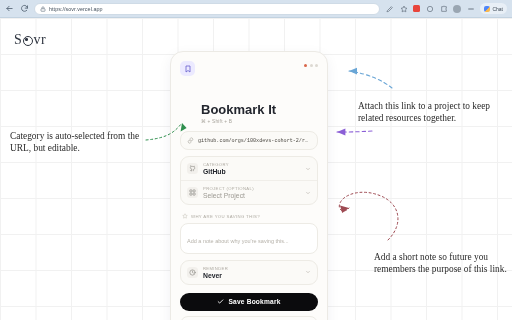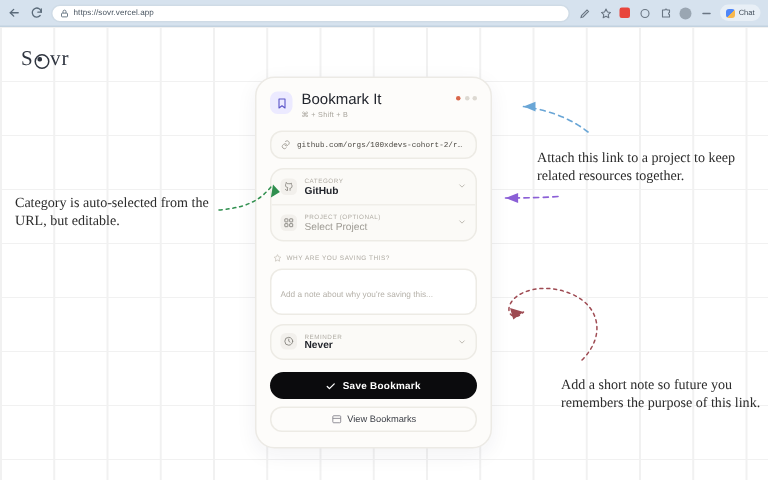--- a/index.html
+++ b/index.html
@@ -68,21 +68,21 @@
     box-shadow:0 4px 14px rgba(40,40,60,.06);
     padding:9px 9px 10px 9px;box-sizing:border-box;
   }
   .card-head{display:flex;align-items:flex-start;gap:6px;margin-bottom:7px;}
   .bm-badge{
     width:15px;height:15px;border-radius:5px;background:#eceaff;
     display:flex;align-items:center;justify-content:center;flex:0 0 auto;
   }
   .bm-badge svg{width:8px;height:8px;display:block;color:#5b54c8;}
   .head-text{flex:1 1 auto;min-width:0;}
-  .card-title{font-size:10px;font-weight:normal;color:#23262e;line-height:1.15;}
+  .card-title{font-size:13px;font-weight:bold;color:#23262e;line-height:1.15;margin-top:42px;}
   .card-shortcut{font-size:4.8px;color:#a8a49c;margin-top:1.5px;letter-spacing:.2px;}
   .dots{display:flex;gap:2.5px;align-items:center;padding-top:3px;flex:0 0 auto;}
   .dot{width:3px;height:3px;border-radius:50%;background:#ddd9d2;}
   .dot.active{background:#d9664a;}
   .field{
     background:#fbfaf7;border:1px solid #edebe5;border-radius:8px;
     display:flex;align-items:center;gap:4px;padding:5px 6px;box-sizing:border-box;
   }
   .field .fi{width:7px;height:7px;flex:0 0 auto;color:#a8a49c;}
   .field .fi svg{width:7px;height:7px;display:block;}

